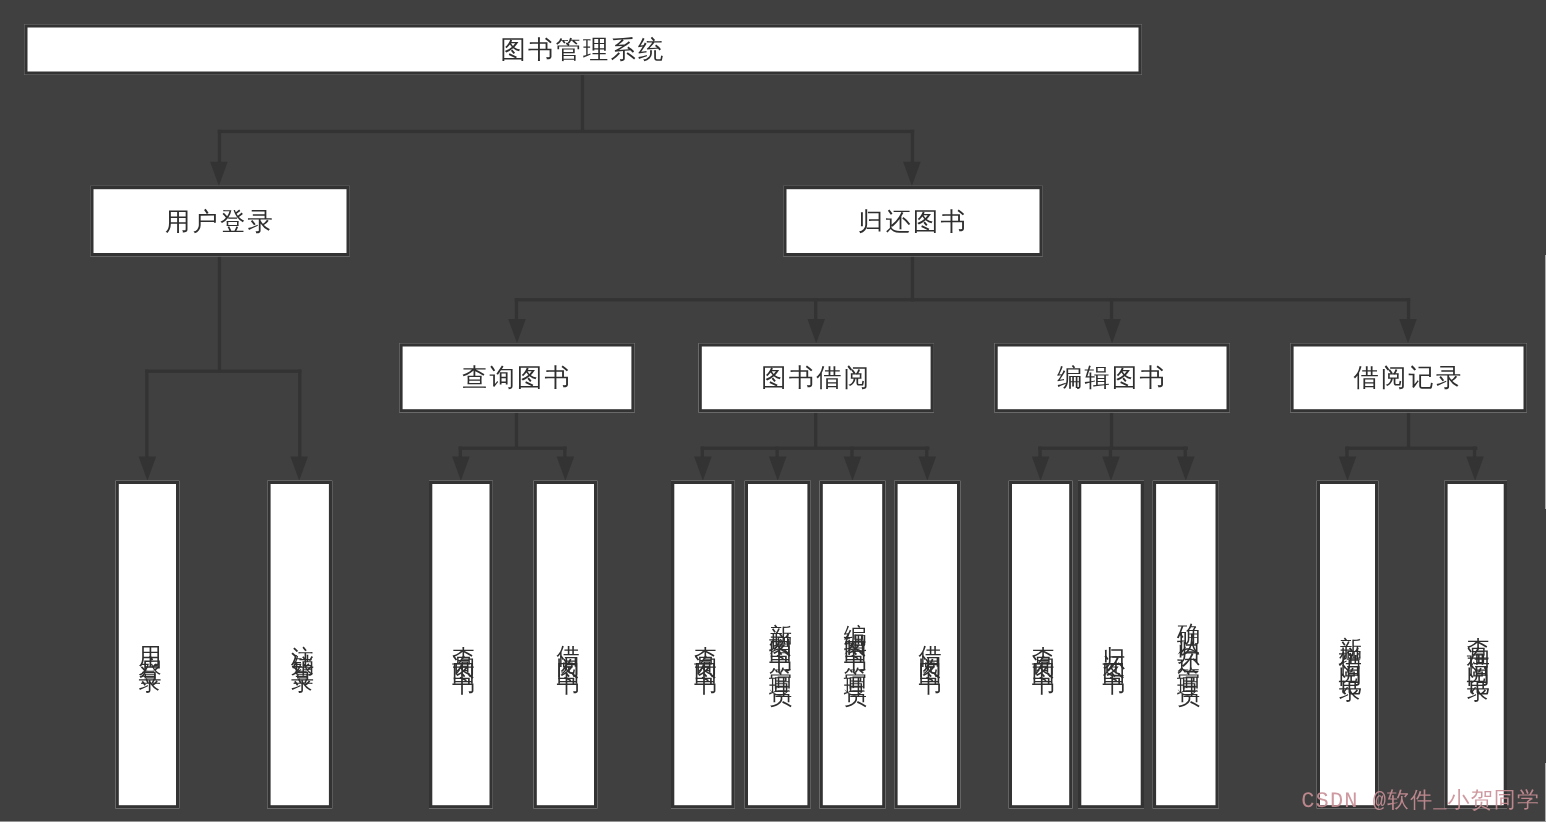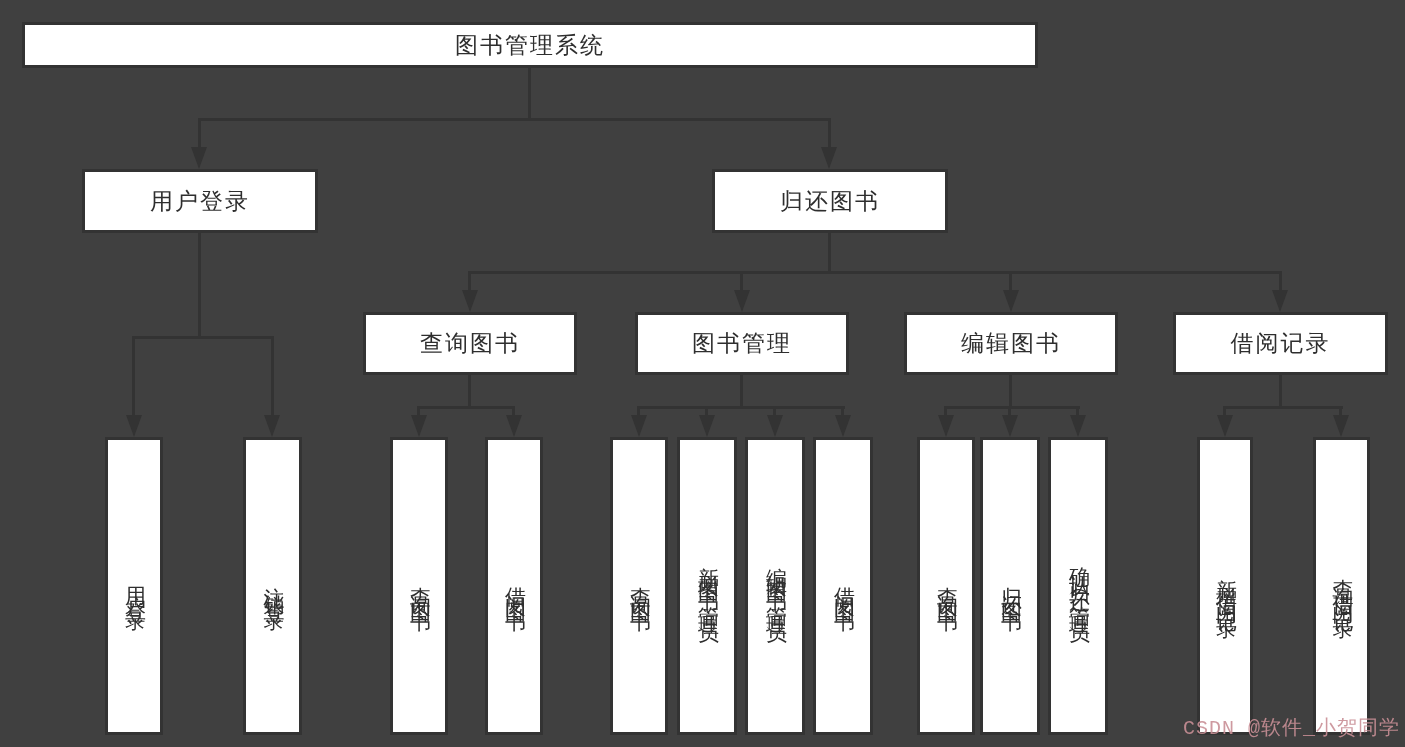--- a/index.html
+++ b/index.html
@@ -69,21 +69,21 @@
     <span>用户登录</span>
   </div>
   <div class="bx" style="left:712px;top:169px;width:236px;height:64px;">
     <span>归还图书</span>
   </div>
 
   <div class="bx" style="left:363px;top:312px;width:214px;height:63px;">
     <span>查询图书</span>
   </div>
   <div class="bx" style="left:635px;top:312px;width:214px;height:63px;">
-    <span>图书管理</span>
+    <span>图书借阅</span>
   </div>
   <div class="bx" style="left:904px;top:312px;width:214px;height:63px;">
     <span>编辑图书</span>
   </div>
   <div class="bx" style="left:1173px;top:312px;width:215px;height:63px;">
     <span>借阅记录</span>
   </div>
 
   <div class="bv" style="left:105px;top:437px;width:58px;height:298px;">
     <span>用户登录</span>

